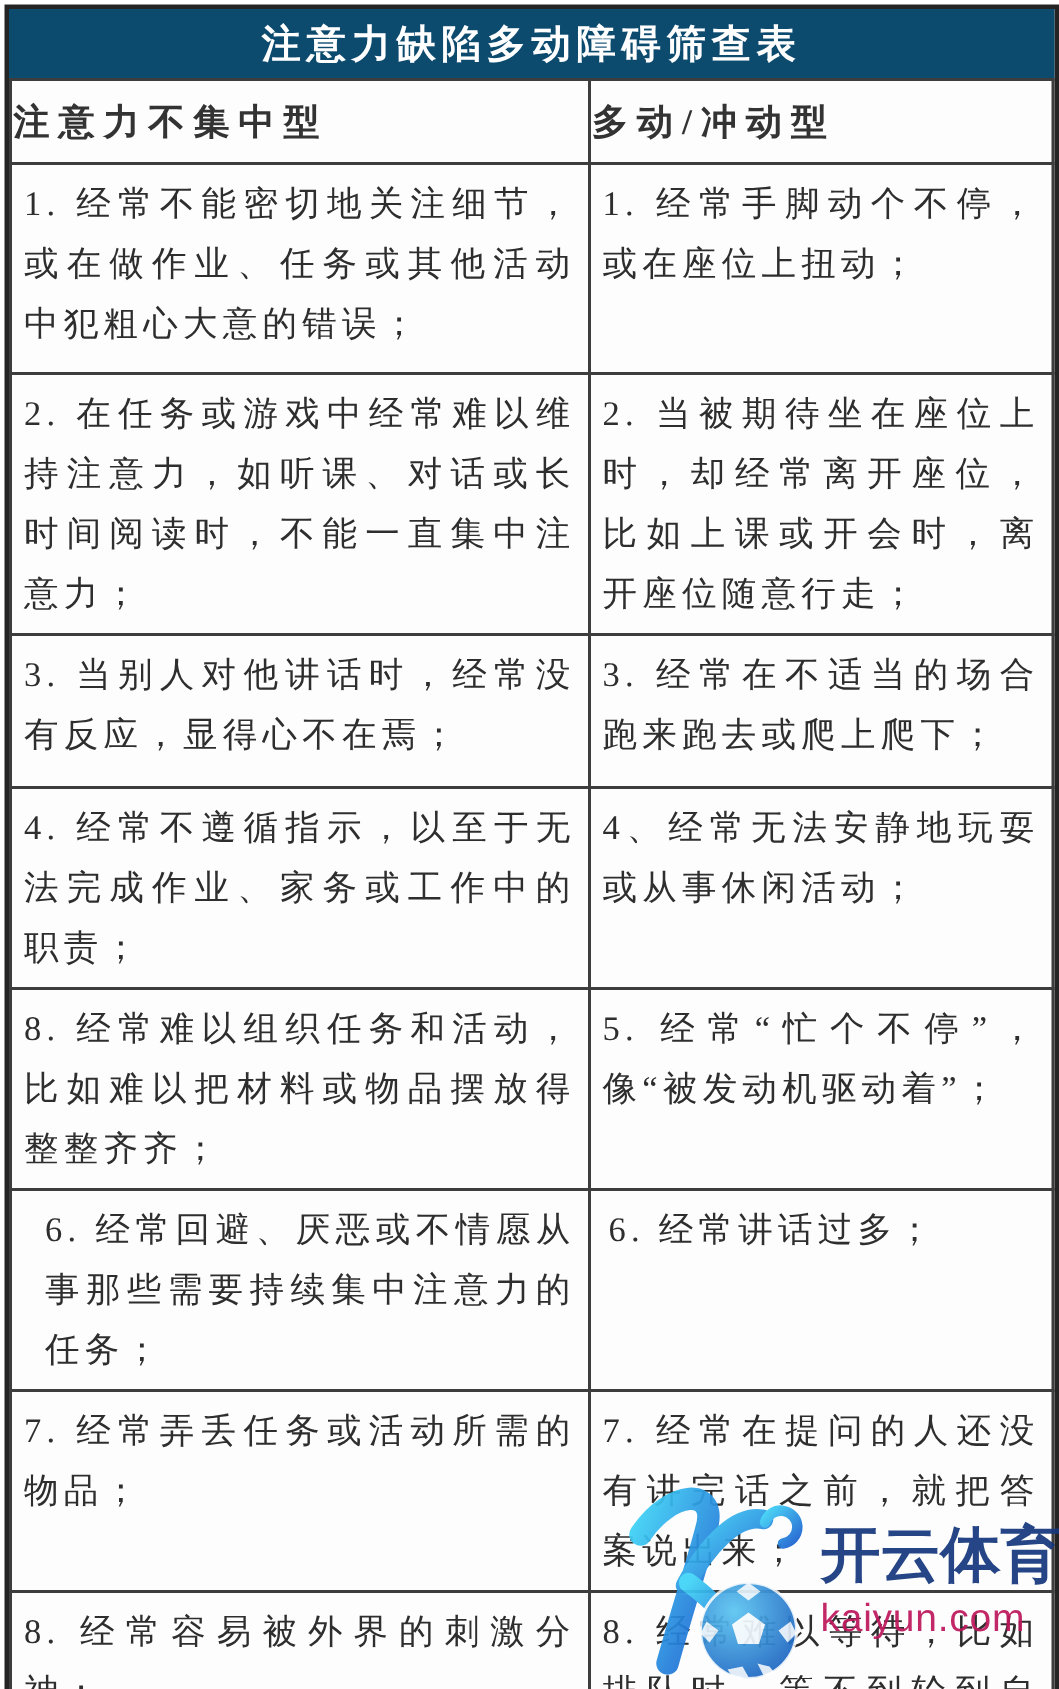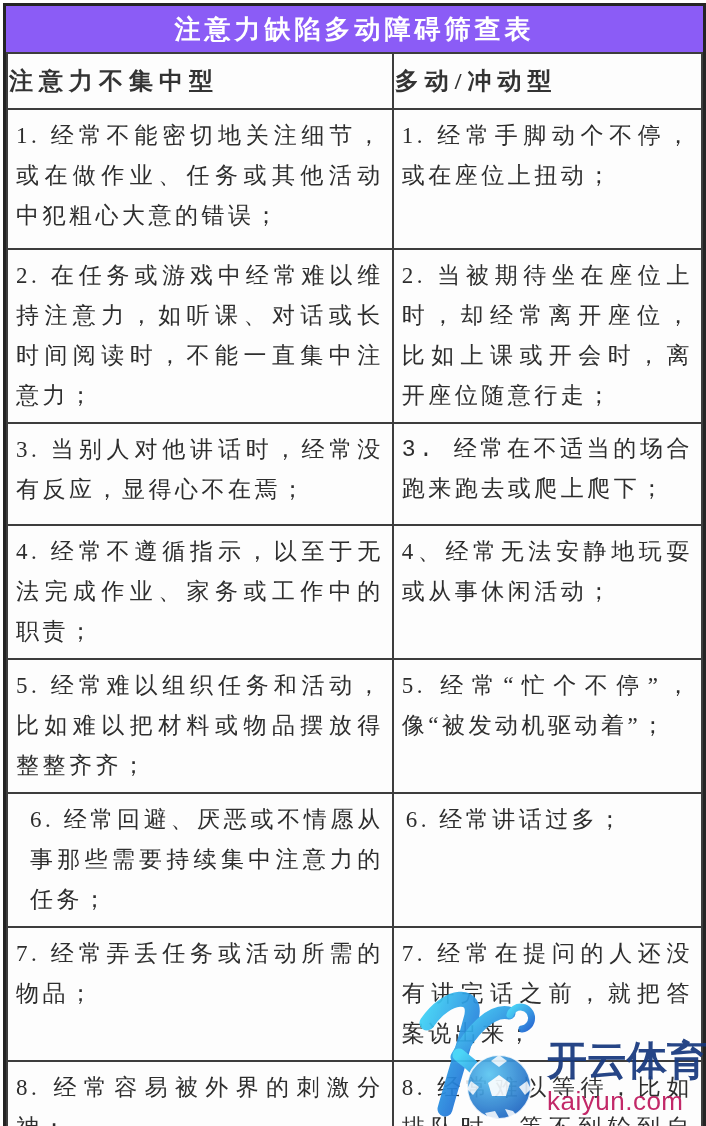--- a/index.html
+++ b/index.html
@@ -17,21 +17,21 @@
   }
   .table-wrap {
     position: absolute;
     left: 3px;
     top: 3px;
     width: 697px;
     border: 3px solid #242424;
     background: #fdfdfd;
   }
   .title-bar {
-    background: #8b5cf6;
+    background: #0c4a6e;
     color: #ffffff;
     height: 46px;
     line-height: 46px;
     text-align: center;
     font-size: 26px;
     font-weight: bold;
     letter-spacing: 4px;
     font-family: "Liberation Sans", "DejaVu Sans", sans-serif;
   }
   table.screen {
@@ -85,21 +85,20 @@
     padding-top: 30px;
     font-family: "Liberation Sans", "DejaVu Sans", sans-serif;
   }
   .wm-brand {
     font-size: 40px;
     line-height: 1.1;
     font-weight: 900;
     color: #16387d;
     letter-spacing: 0px;
     white-space: nowrap;
-    margin-top: 23px;
   }
   .wm-domain {
     margin-top: 4px;
     font-size: 26px;
     font-weight: normal;
     color: #be185d;
     letter-spacing: 0.5px;
     white-space: nowrap;
   }
 </style>
@@ -126,28 +125,28 @@
           <tr>
             <td style="height: 126px; border-radius: 27px;">1. 经常不能密切地关注细节，或在做作业、任务或其他活动中犯粗心大意的错误；</td>
             <td style="height: 126px; margin-left: 41px;">1. 经常手脚动个不停，或在座位上扭动；</td>
           </tr>
           <tr>
             <td style="height: 148px;">2. 在任务或游戏中经常难以维持注意力，如听课、对话或长时间阅读时，不能一直集中注意力；</td>
             <td style="height: 148px; font-family: Liberation Serif, serif;">2. 当被期待坐在座位上时，却经常离开座位，比如上课或开会时，离开座位随意行走；</td>
           </tr>
           <tr>
             <td style="height: 88px;">3. 当别人对他讲话时，经常没有反应，显得心不在焉；</td>
-            <td style="height: 88px; font-family: Liberation Mono, monospace;">3. 经常在不适当的场合跑来跑去或爬上爬下；</td>
+            <td style="height: 88px;">3. 经常在不适当的场合跑来跑去或爬上爬下；</td>
           </tr>
           <tr>
             <td style="height: 118px; border-radius: 18px;">4. 经常不遵循指示，以至于无法完成作业、家务或工作中的职责；</td>
             <td style="height: 118px;">4、经常无法安静地玩耍或从事休闲活动；</td>
           </tr>
           <tr>
-            <td style="height: 120px;">5. 经常难以组织任务和活动，比如难以把材料或物品摆放得整整齐齐；</td>
+            <td style="height: 120px;">8. 经常难以组织任务和活动，比如难以把材料或物品摆放得整整齐齐；</td>
             <td style="height: 120px; border-radius: 23px;">5. 经常“忙个不停”，像“被发动机驱动着”；</td>
           </tr>
           <tr>
             <td style="height: 120px; padding-left: 22px;">6. 经常回避、厌恶或不情愿从事那些需要持续集中注意力的任务；</td>
             <td style="height: 120px; padding-left: 12px;">6. 经常讲话过多；</td>
           </tr>
           <tr>
             <td style="height: 120px;">7. 经常弄丢任务或活动所需的物品；</td>
             <td style="height: 120px;">7. 经常在提问的人还没有讲完话之前，就把答案说出来；</td>
           </tr>

